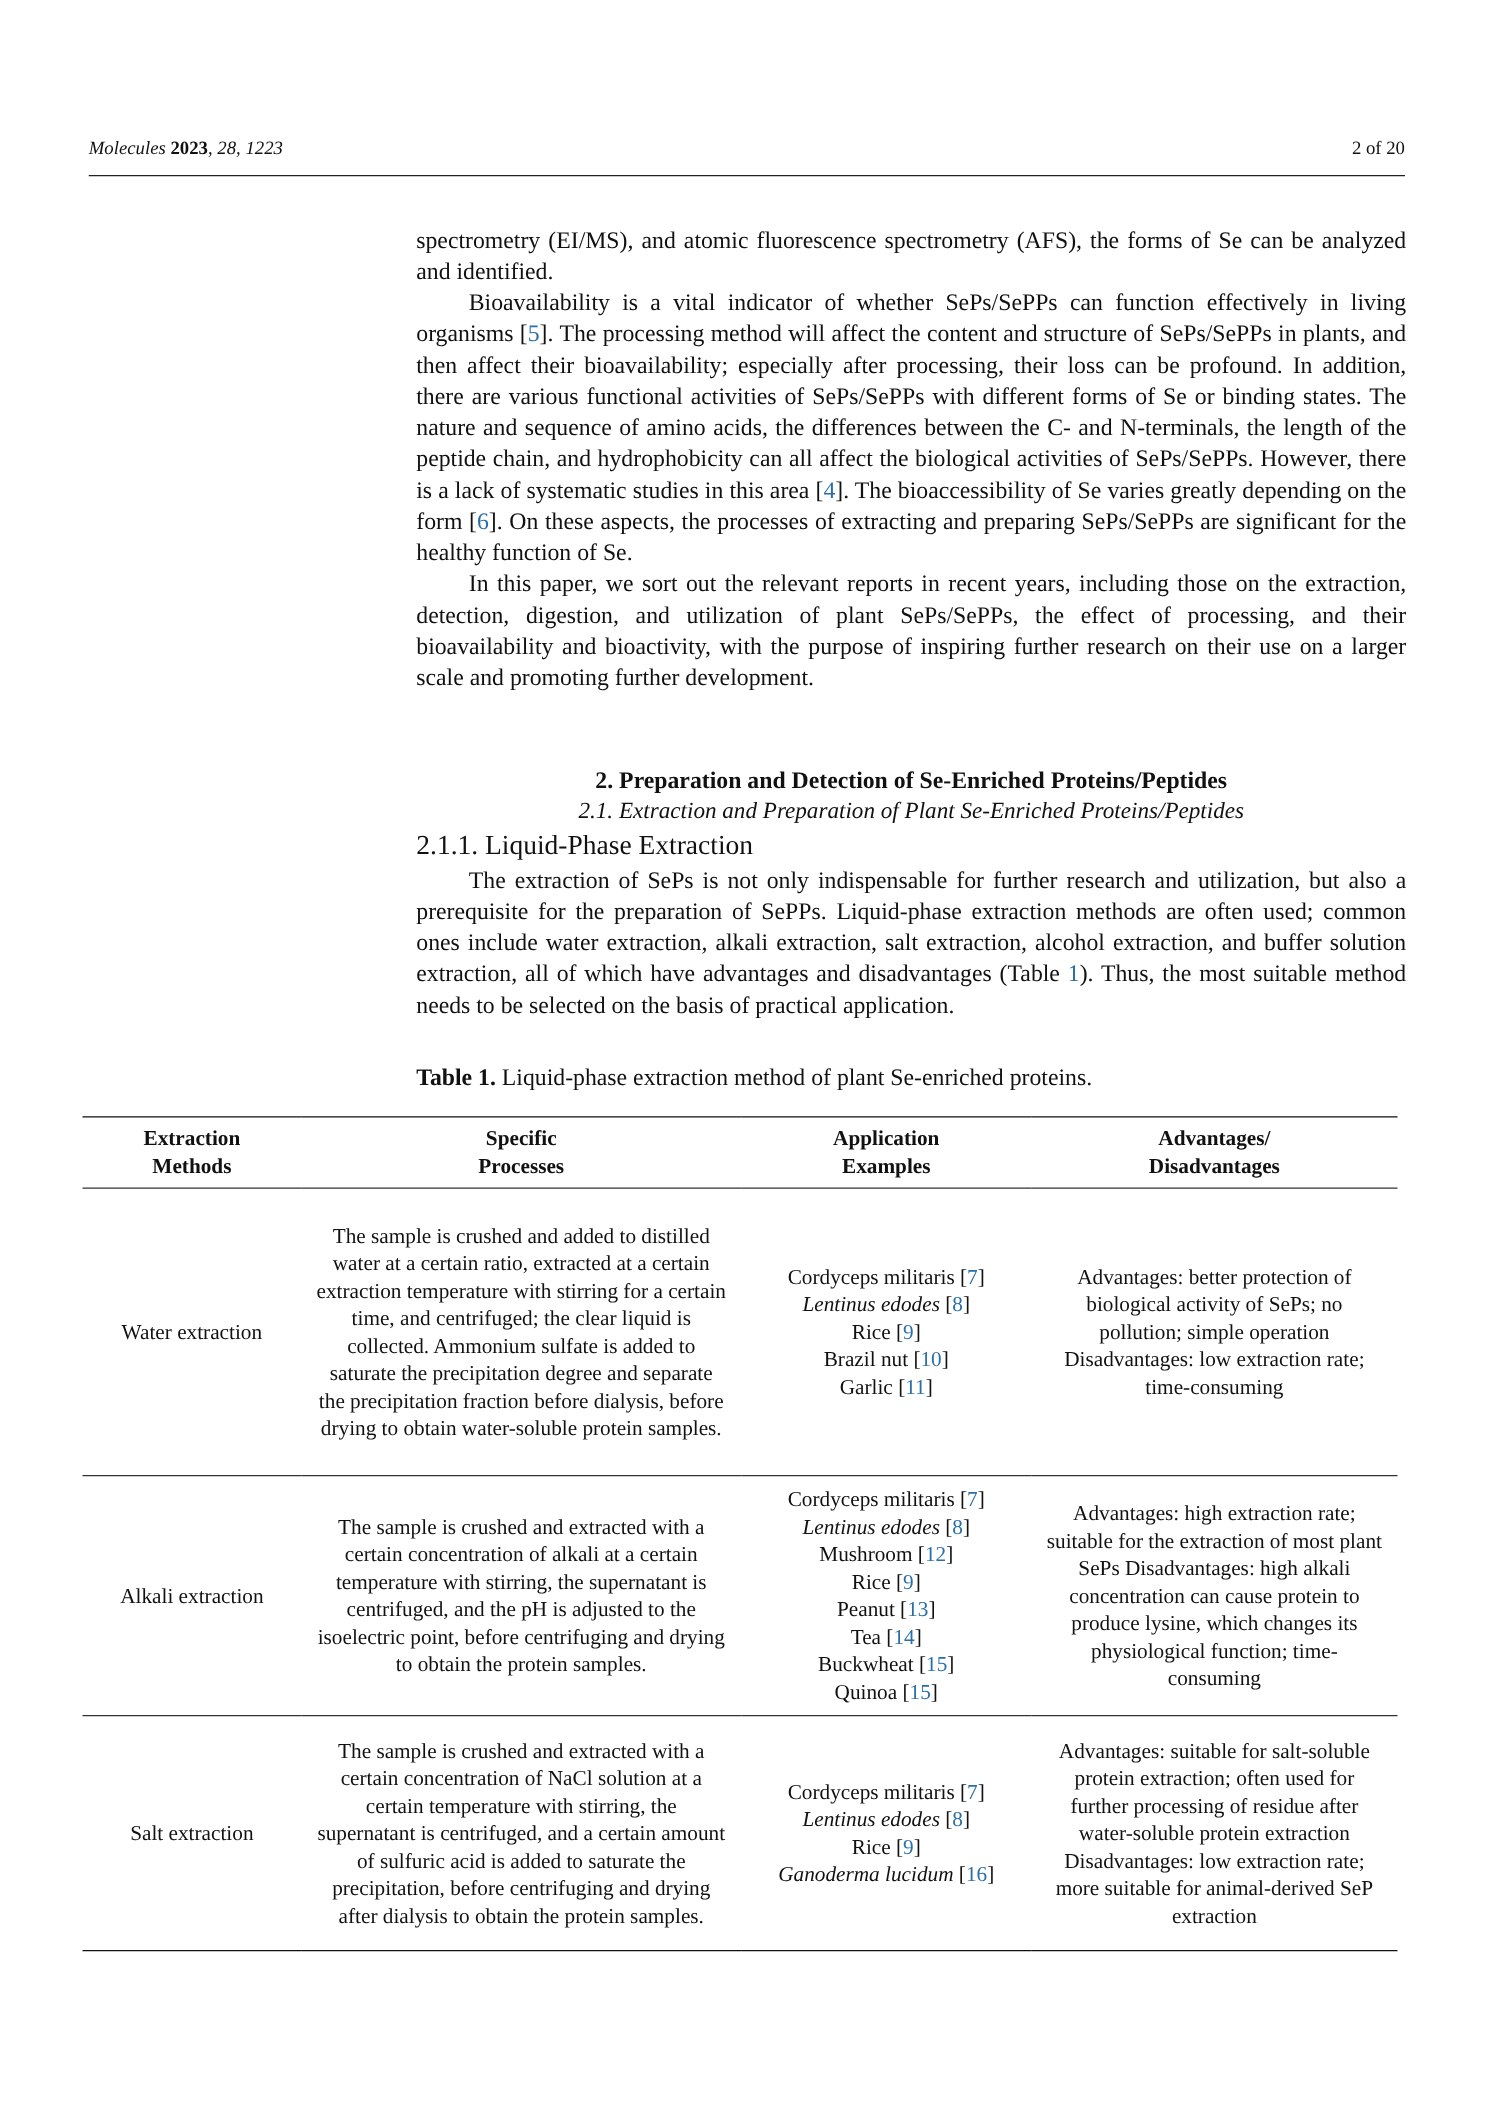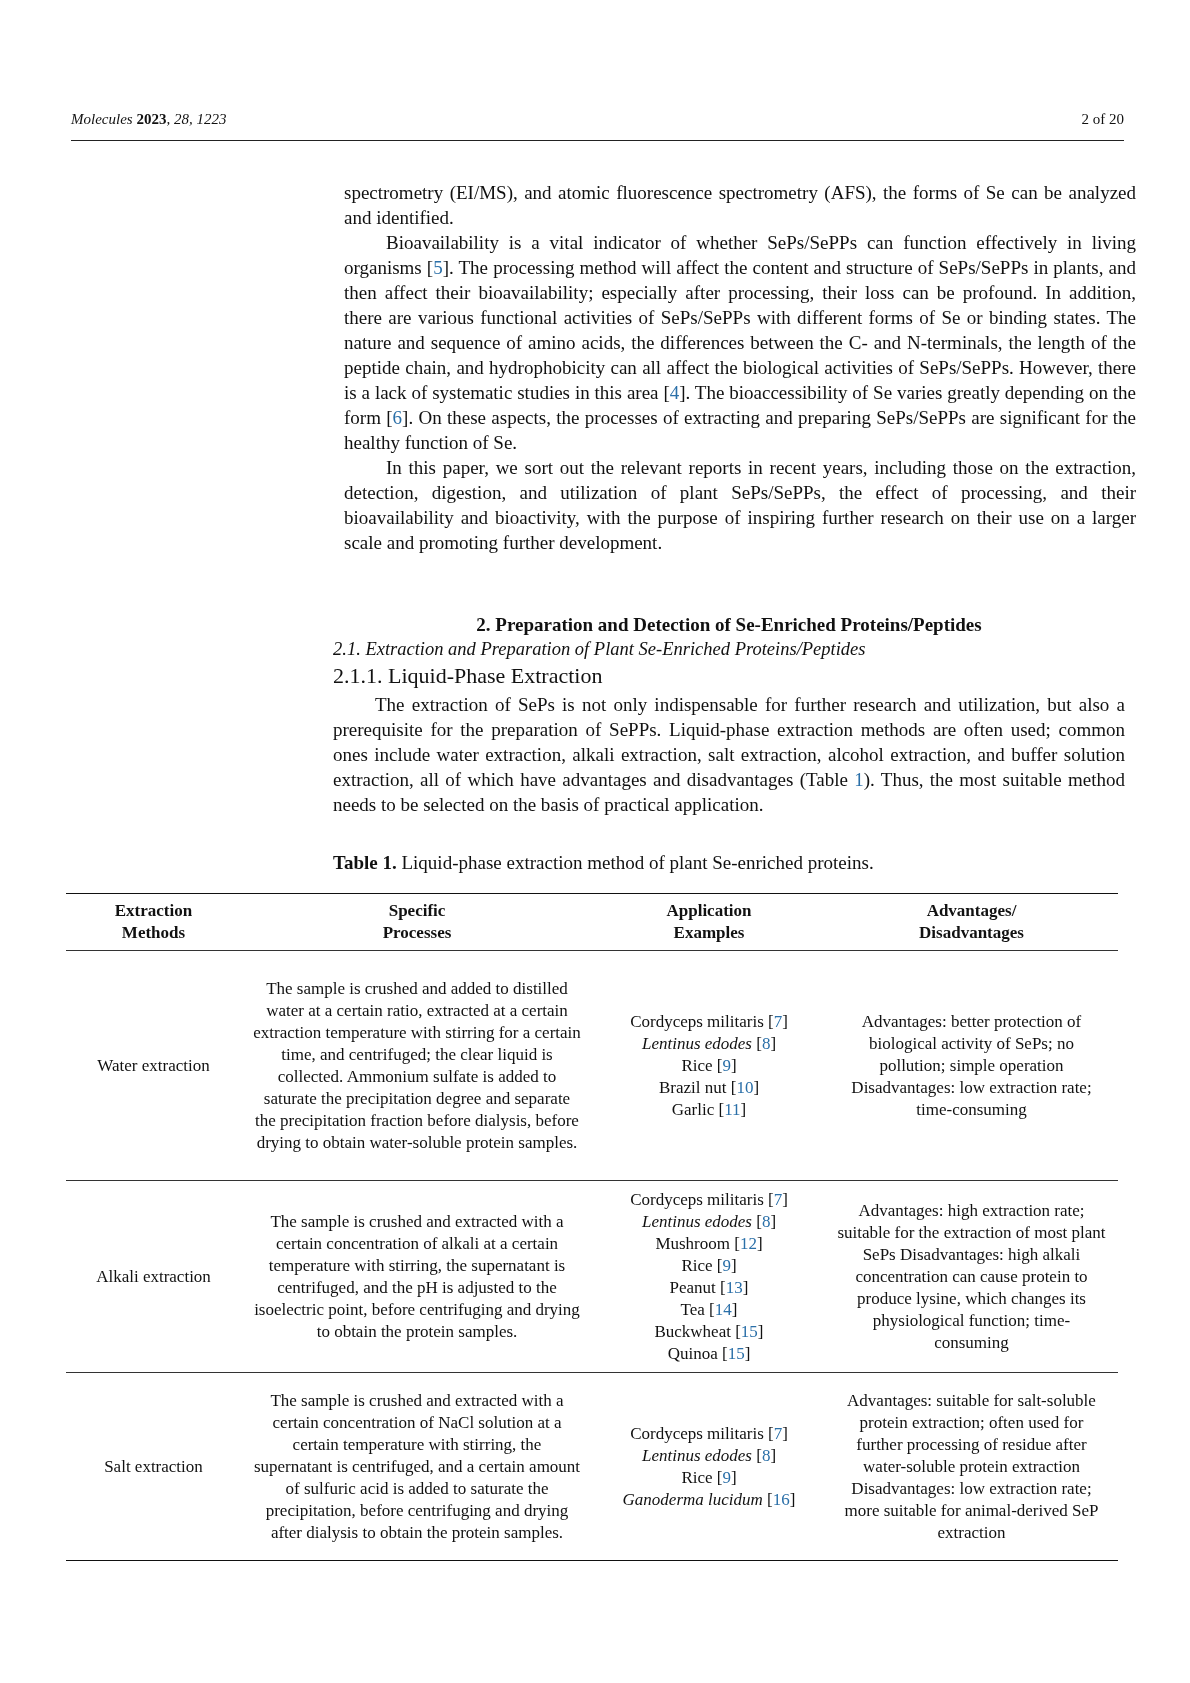--- a/index.html
+++ b/index.html
@@ -17,21 +17,21 @@
 
   .body-col {
     position: absolute; left: 333px; width: 792px;
     font-size: 19px; line-height: 25px; text-align: justify;
   }
   .body-col p { margin: 0; }
   .indent { text-indent: 42px; }
   .ref { color: #2a6fa8; }
 
   .h2 { font-weight: bold; font-size: 19px; line-height: 25px; text-align: center; }
-  .h3 { font-style: italic; font-size: 18.5px; line-height: 25px; text-align: left; }
+  .h3 { font-style: italic; font-size: 18.5px; line-height: 25px; text-align: center; }
   .h4 { font-size: 22px; line-height: 27px; text-align: left; }
 
   .caption {
     position: absolute; left: 333px; top: 852px; width: 792px;
     font-size: 19px; line-height: 22px;
   }
   .caption b { font-weight: bold; }
 
   table.t1 {
     position: absolute; left: 66px; top: 893px; width: 1052px;
@@ -52,21 +52,21 @@
   .proc { display: block; padding: 0 8px; }
 </style>
 </head>
 <body>
 
 <div class="running-header">
   <span class="journal"><i>Molecules</i> <b>2023</b><i>, 28, 1223</i></span>
   <span>2 of 20</span>
 </div>
 
-<div class="body-col" style="top:180px;margin-left:11px;">
+<div class="body-col" style="top:180px;">
   <p>spectrometry (EI/MS), and atomic fluorescence spectrometry (AFS), the forms of Se can be analyzed and identified.</p>
   <p class="indent"><span>Bioavailability is a vital indicator of whether SePs/SePPs can function effectively in living organisms [</span><a class="ref">5</a><span>]. The processing method will affect the content and structure of SePs/SePPs in plants, and then affect their bioavailability; especially after processing, their loss can be profound. In addition, there are various functional activities of SePs/SePPs with different forms of Se or binding states. The nature and sequence of amino acids, the differences between the C- and N-terminals, the length of the peptide chain, and hydrophobicity can all affect the biological activities of SePs/SePPs. However, there is a lack of systematic studies in this area [</span><a class="ref">4</a><span>]. The bioaccessibility of Se varies greatly depending on the form [</span><a class="ref">6</a><span>]. On these aspects, the processes of extracting and preparing SePs/SePPs are significant for the healthy function of Se.</span></p>
   <p class="indent">In this paper, we sort out the relevant reports in recent years, including those on the extraction, detection, digestion, and utilization of plant SePs/SePPs, the effect of processing, and their bioavailability and bioactivity, with the purpose of inspiring further research on their use on a larger scale and promoting further development.</p>
 </div>
 
 <div class="body-col" style="top:612px;">
   <div class="h2">2. Preparation and Detection of Se-Enriched Proteins/Peptides</div>
   <div class="h3">2.1. Extraction and Preparation of Plant Se-Enriched Proteins/Peptides</div>
   <div class="h4">2.1.1. Liquid-Phase Extraction</div>
   <p class="indent" style="margin-top:3px;"><span>The extraction of SePs is not only indispensable for further research and utilization, but also a prerequisite for the preparation of SePPs. Liquid-phase extraction methods are often used; common ones include water extraction, alkali extraction, salt extraction, alcohol extraction, and buffer solution extraction, all of which have advantages and disadvantages (Table </span><a class="ref">1</a><span>). Thus, the most suitable method needs to be selected on the basis of practical application.</span></p>

